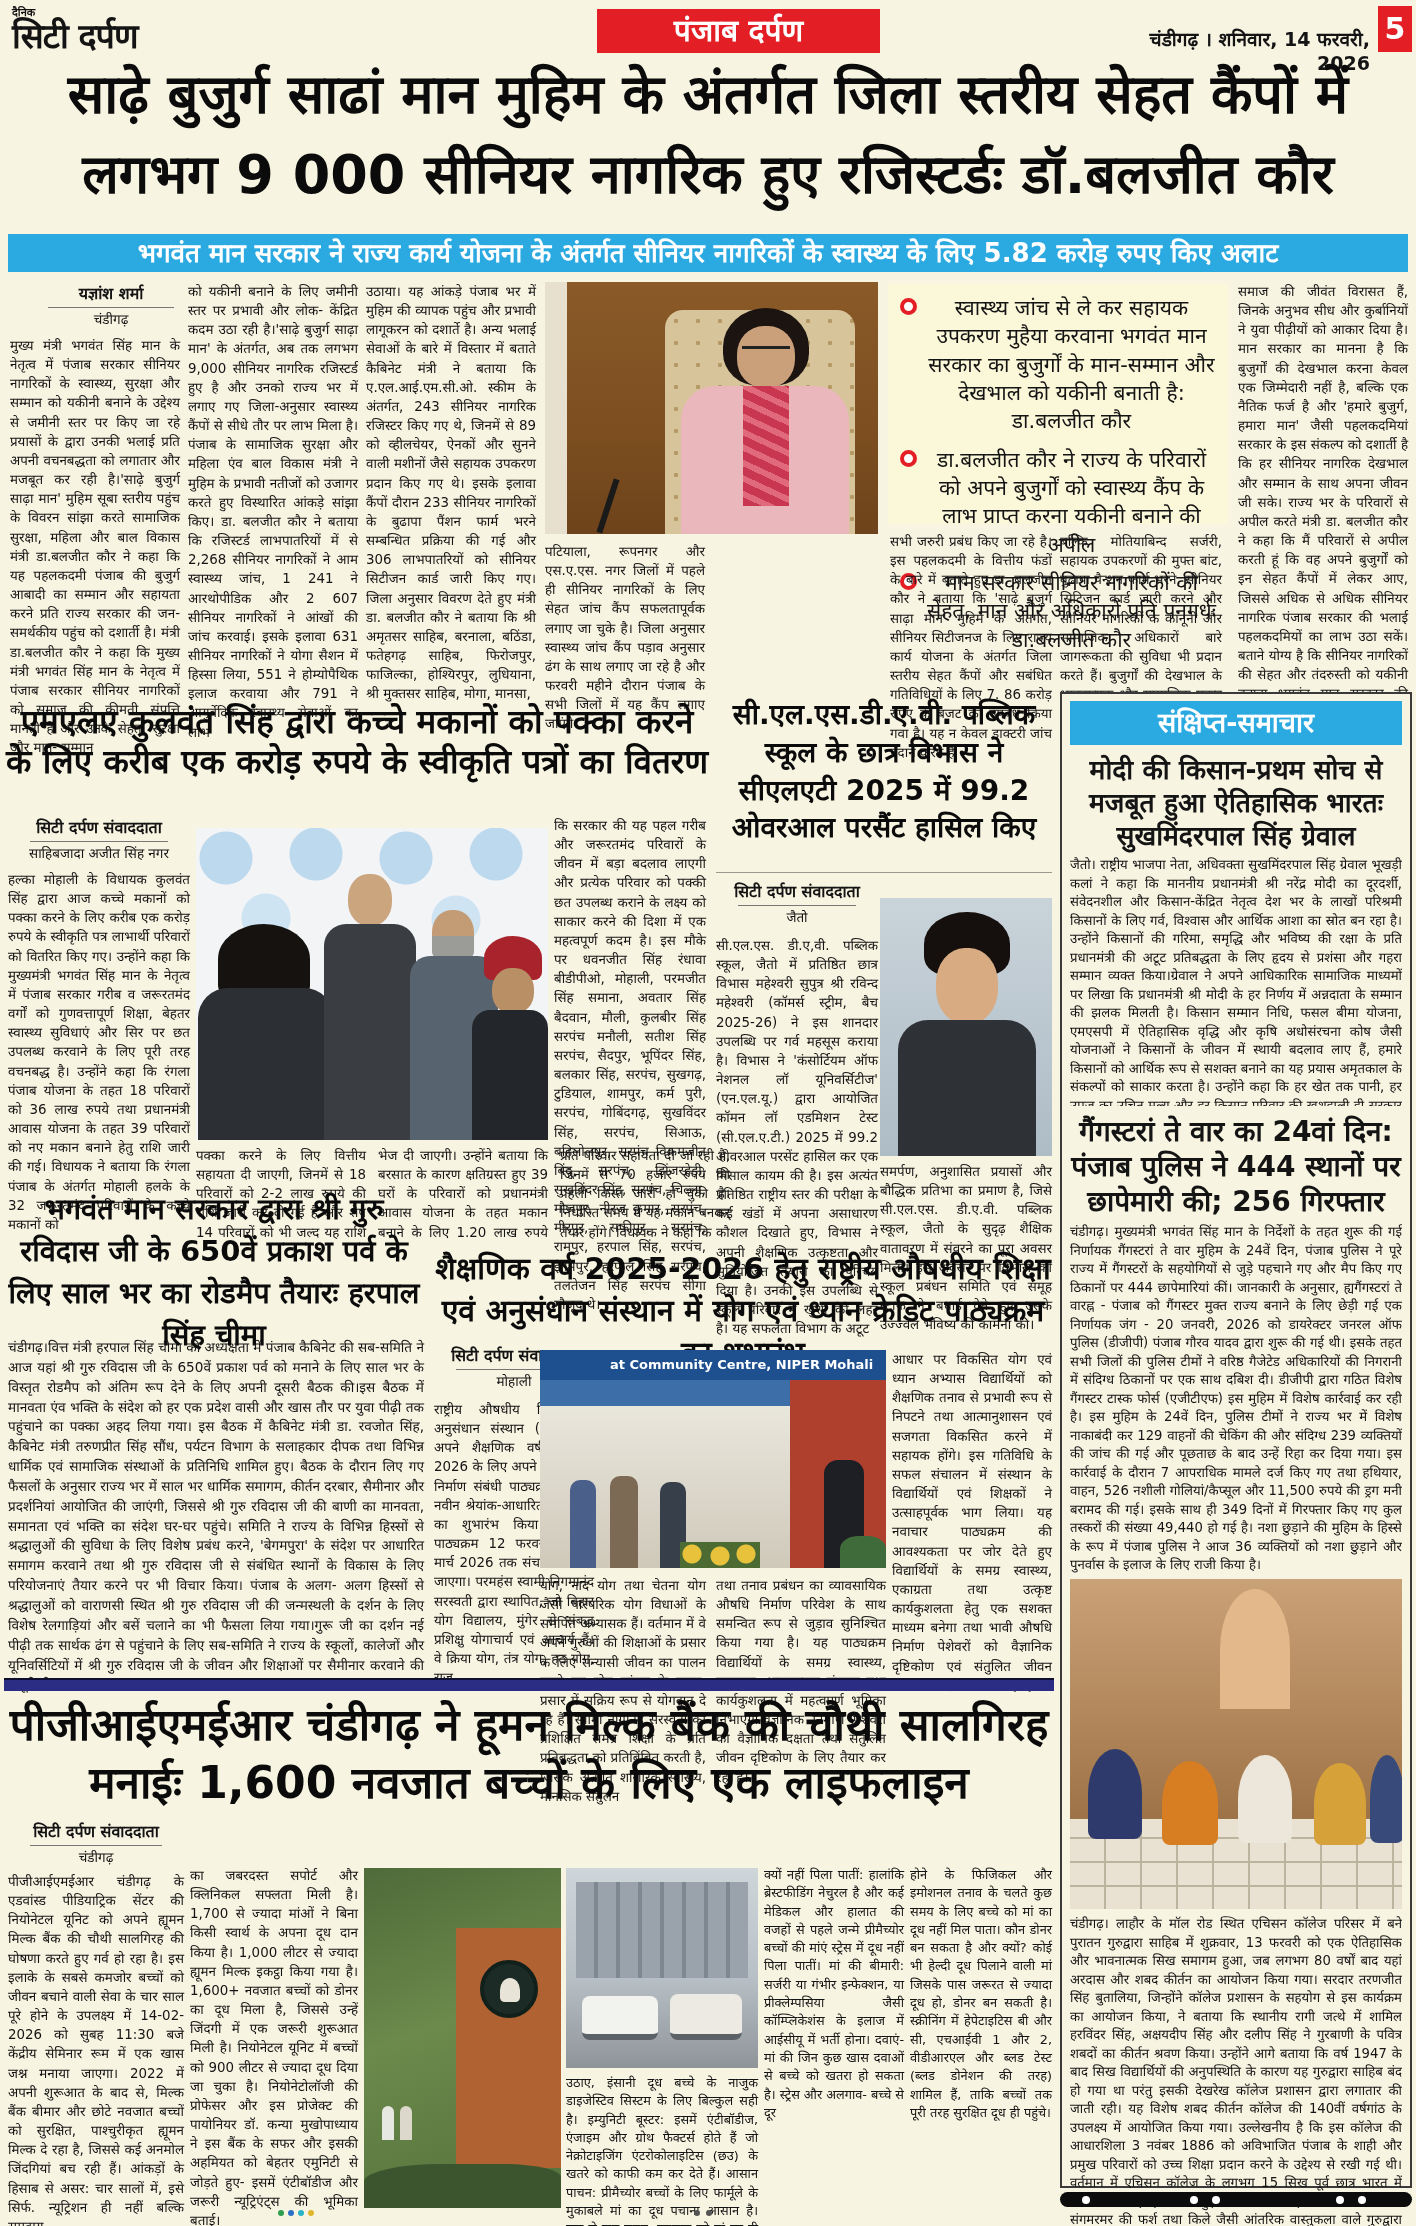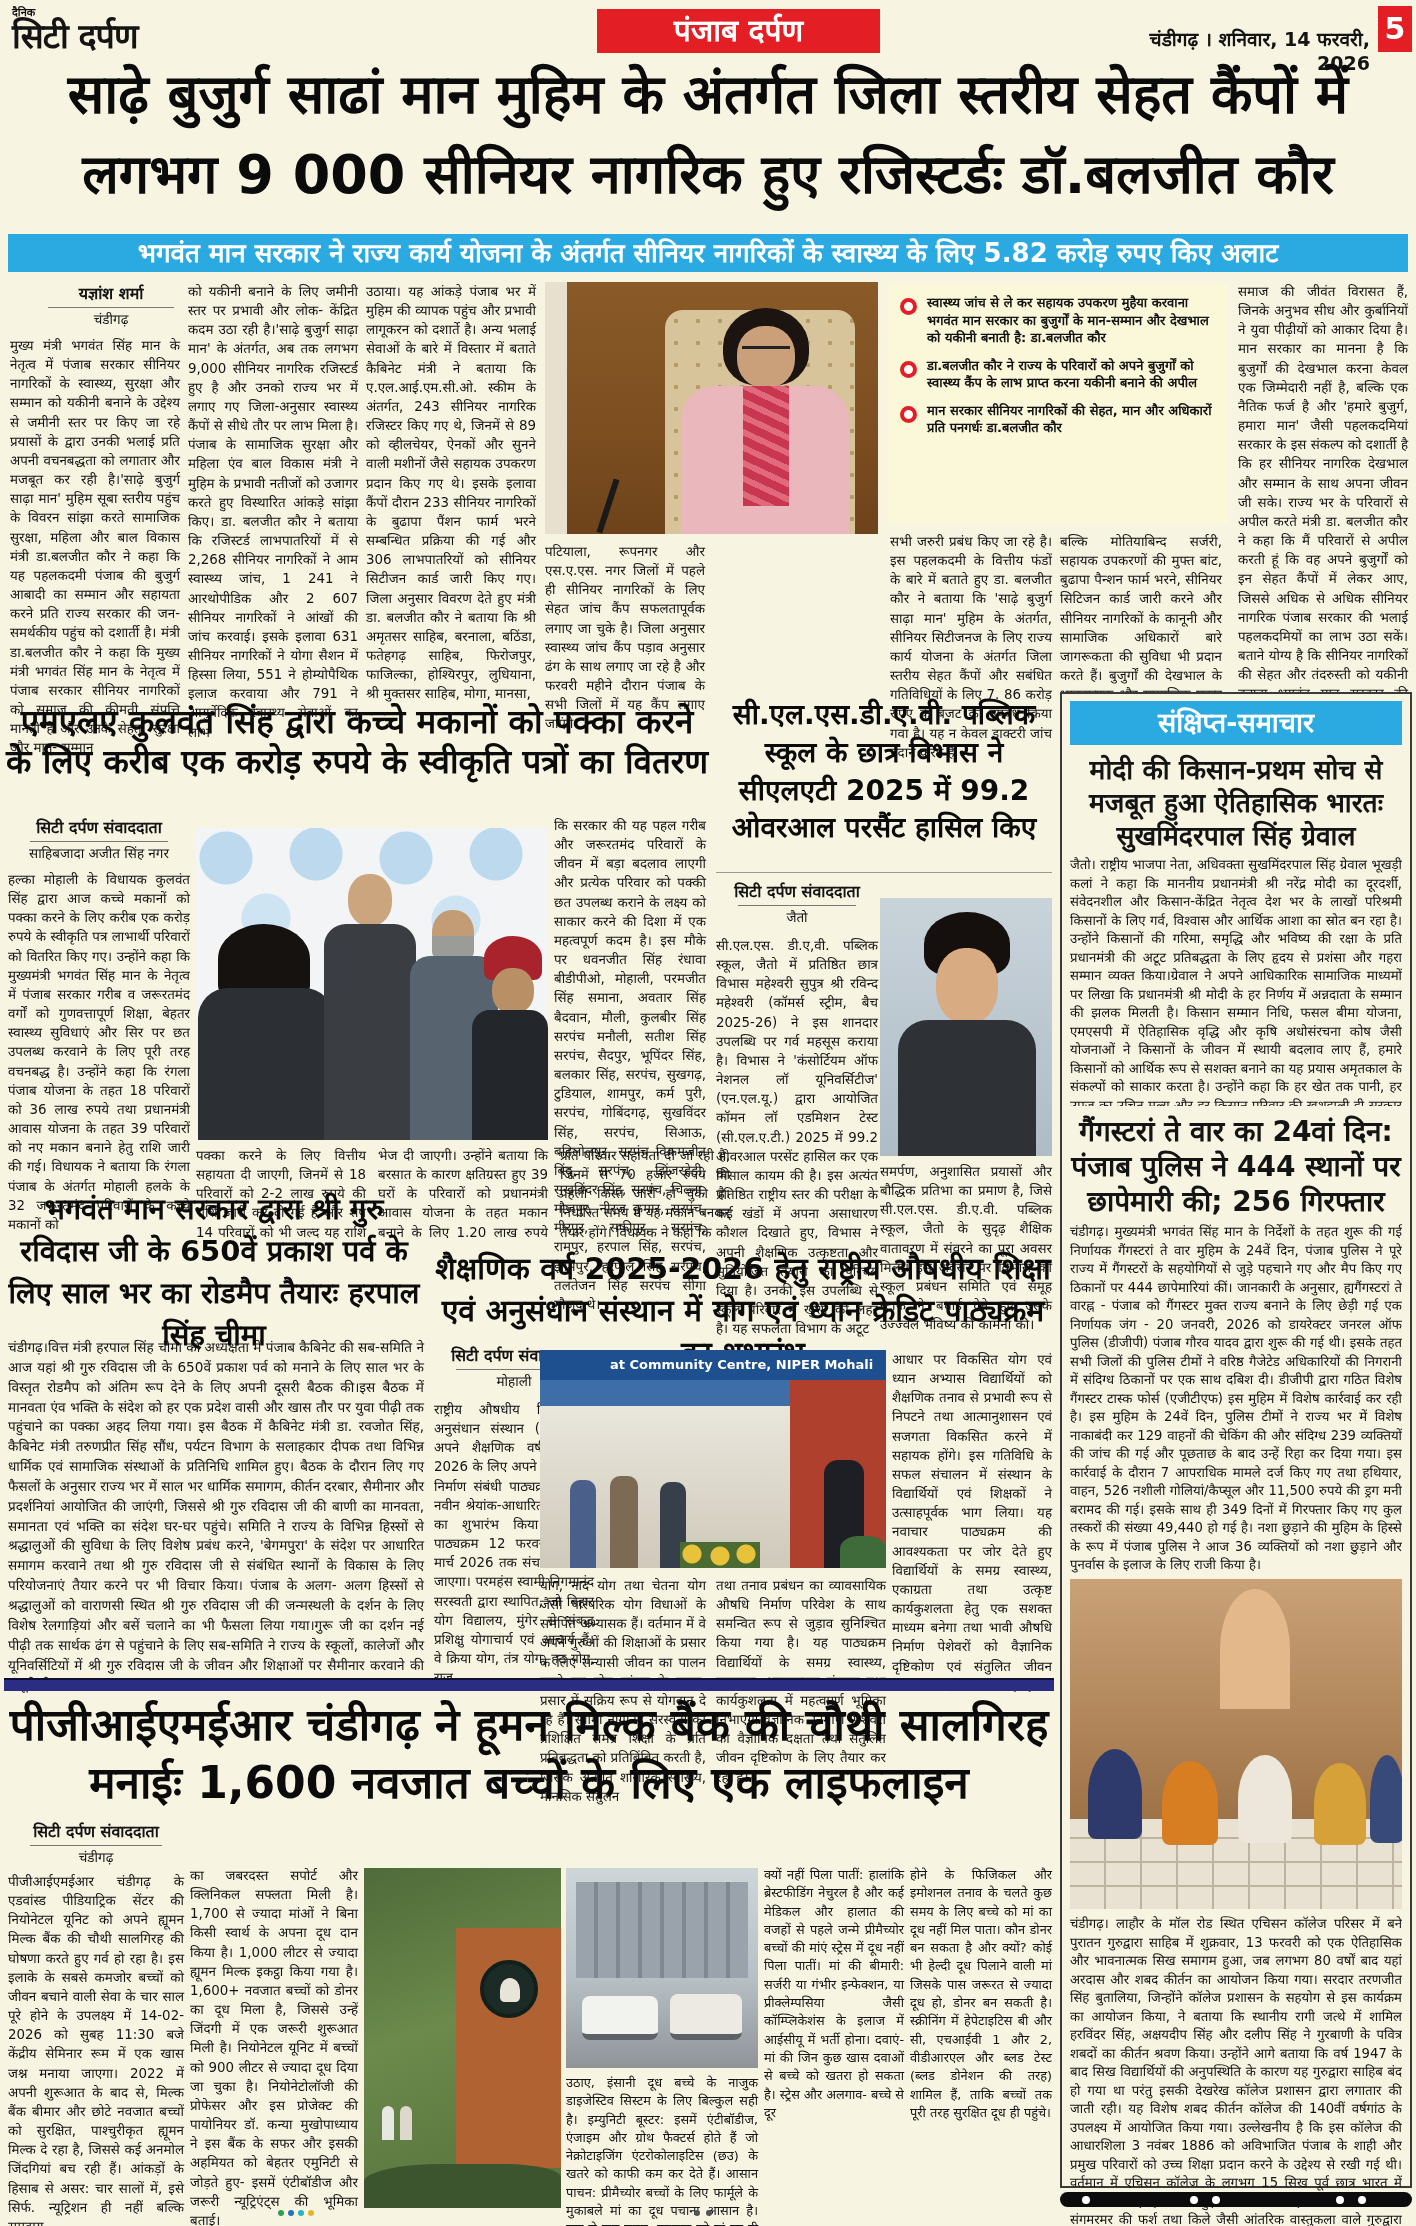--- a/index.html
+++ b/index.html
@@ -9,21 +9,21 @@
 .hl{font-weight:bold;color:#0b0b0b;text-align:center;line-height:1.22}
 .body-t{font-size:13.4px;line-height:1.43;text-align:justify;word-break:break-word}
 .byline{font-weight:bold;font-size:16px;text-align:center}
 .place{font-size:13.5px;text-align:center}
 .b-rule{border-top:1px solid #777;margin:3px 22px 2px}
 .photo{position:absolute;overflow:hidden;background:#b9b2a4}
 .rule-h{position:absolute;border-top:1px solid #9a9a90}
 .band{position:absolute;color:#fff;font-weight:bold;text-align:center}
 .bullet-item{display:flex;gap:10px;margin-bottom:10px}
 .bullet-ring{flex:0 0 17px;width:17px;height:17px;border:4px solid #e31f25;border-radius:50%;background:#fff;margin-top:4px}
-.bullet-text{font-size:13px;font-weight:bold;line-height:1.35;text-align:left}
+.bullet-text{font-size:21px;font-weight:normal;line-height:1.35;text-align:center}
 .briefs-box{position:absolute;border:2px solid #3a3a3a;background:#f8f4e2;padding:7px 8px}
 .brief-hl{font-weight:bold;font-size:26.5px;text-align:center;line-height:1.25;margin:8px 0 4px}
 .brief-body{font-size:13.2px;line-height:1.4;text-align:justify}
 .dot{position:absolute;border-radius:50%}
 .figure{position:absolute;border-radius:50% 50% 8px 8px}
 </style>
 </head>
 <body>
 
 <div class="abs" style="left:0;top:0;width:1416px;height:58px">

